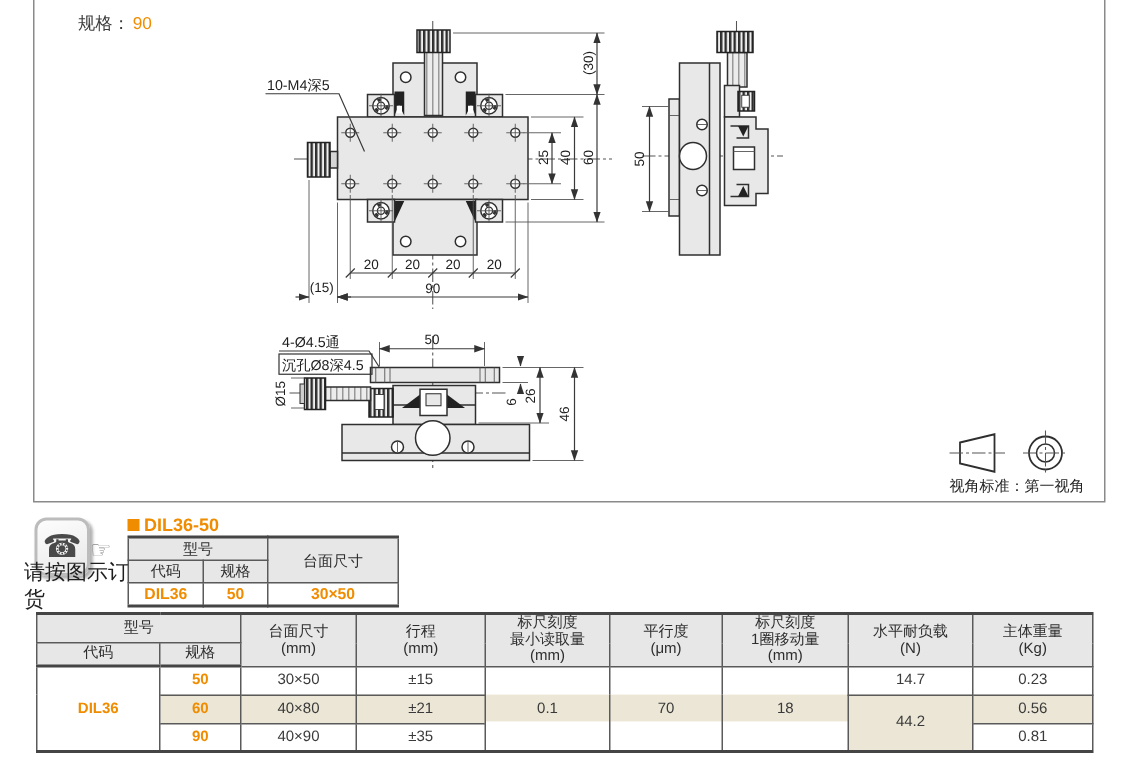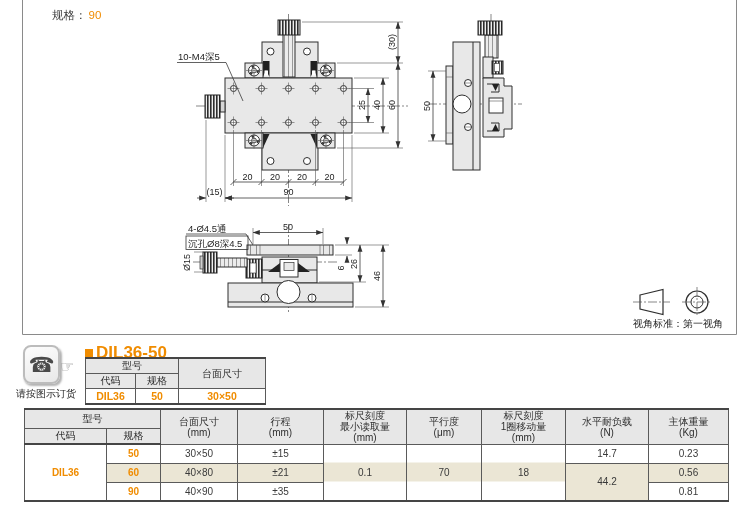--- a/index.html
+++ b/index.html
@@ -12,24 +12,24 @@
   .spec-label{position:absolute;left:52px;top:8px;font-size:11.5px;color:#3c3c3c;}
   .spec-label .val{color:#f08c00;margin-left:2px;}
   
   .phone-btn{position:absolute;left:23px;top:345px;width:33px;height:35px;
     border:2px solid #bcbcbc;border-radius:8px;
     background:linear-gradient(160deg,#fdfdfd 0%,#e8e8e8 100%);
     box-shadow:1.5px 2px 2px rgba(0,0,0,.3);
     display:flex;align-items:center;justify-content:center;}
   .phone-glyph{font-size:21px;color:#4a4a4a;line-height:1;}
   .hand{position:absolute;left:60px;top:357px;font-size:16px;color:#8a8a8a;}
-  .order-caption{position:absolute;left:16px;top:387px;width:80px;font-size:10px;color:#1e1e1e;}
+  .order-caption{position:absolute;left:16px;top:373px;width:80px;font-size:14px;color:#1e1e1e;}
   
   .pt-title{position:absolute;left:85px;top:343px;display:flex;align-items:center;gap:3px;
-    font-size:17px;font-weight:bold;color:#f08c00;}
+    font-size:12px;font-weight:bold;color:#f08c00;}
   .pt-title .sq{width:8px;height:8px;background:#f08c00;display:inline-block;}
   table{border-collapse:collapse;table-layout:fixed;}
   .part{position:absolute;left:85px;top:357px;width:180px;
     border:1px solid #5a5a5a;border-top:2px solid #454545;border-bottom:2px solid #454545;}
   .part th,.part td{border:1px solid #5a5a5a;padding:0;text-align:center;}
   .part th{background:#e7e7e7;font-weight:normal;font-size:10px;color:#2e2e2e;height:12px;}
   .part td{font-size:10.5px;font-weight:bold;color:#f08c00;height:14px;background:#fff;}
   
   .spec{position:absolute;left:24px;top:408px;width:704px;
     border:1px solid #5a5a5a;border-top:2px solid #454545;border-bottom:2px solid #454545;}

